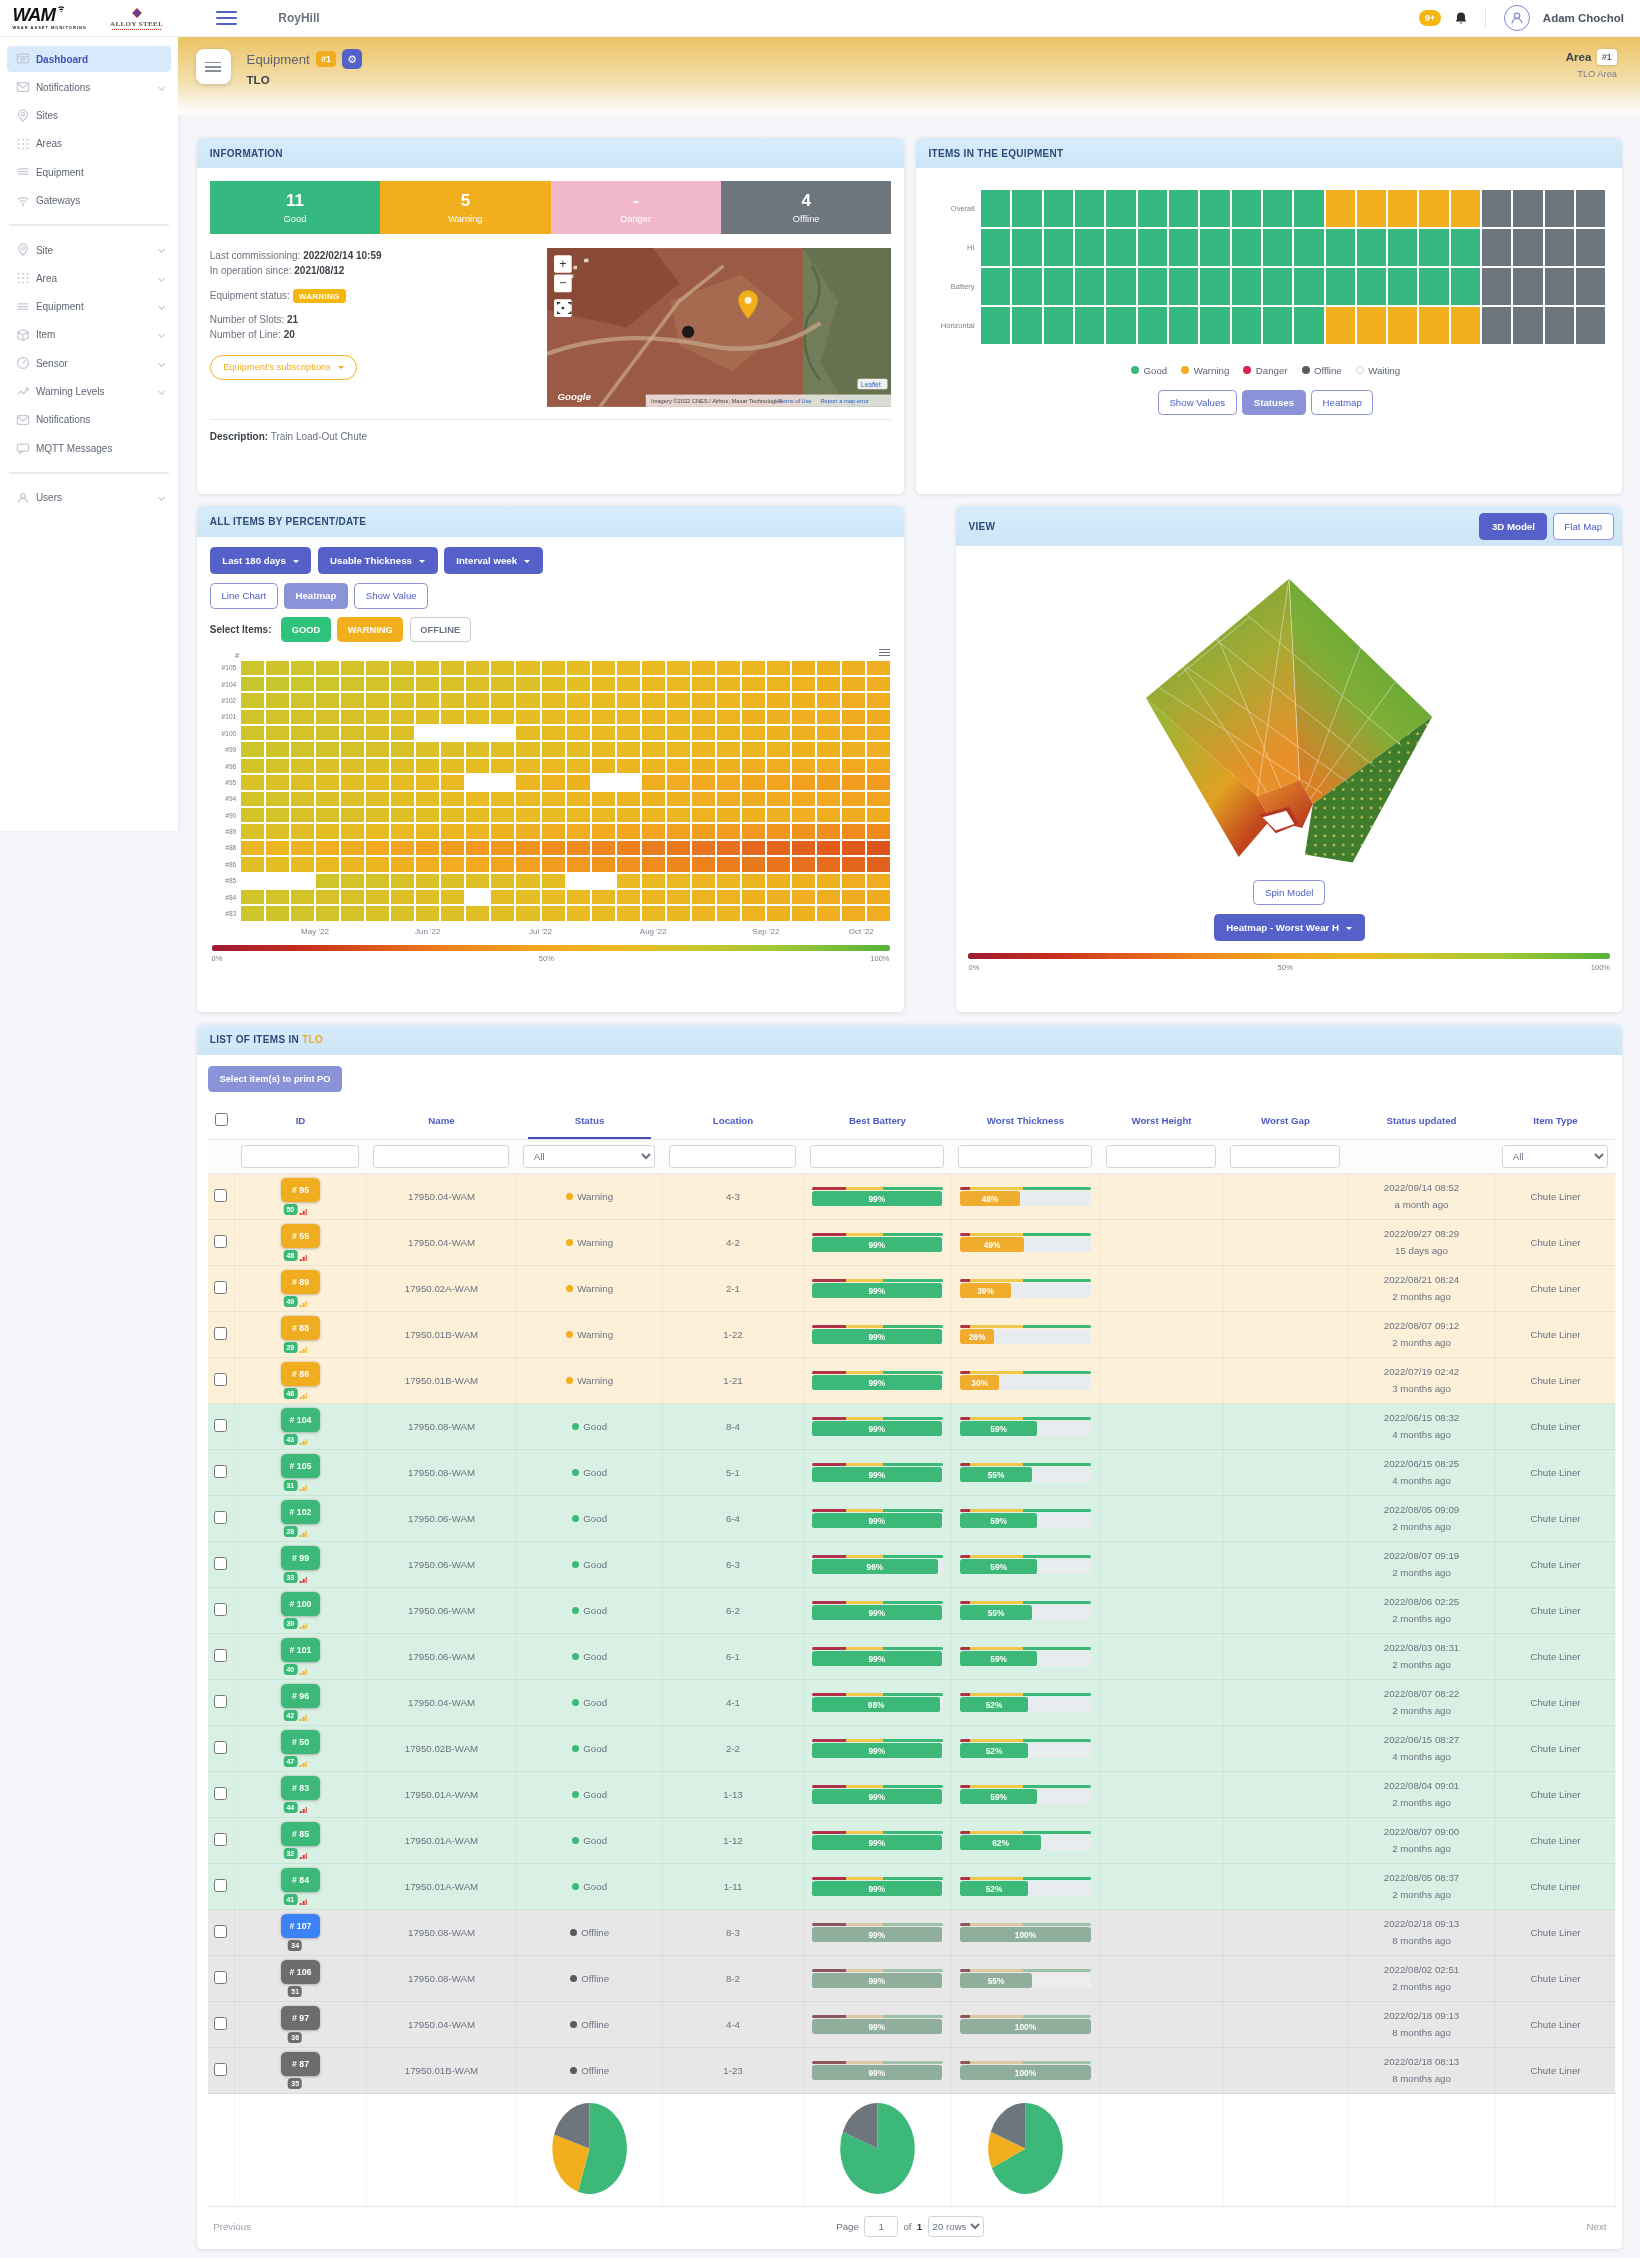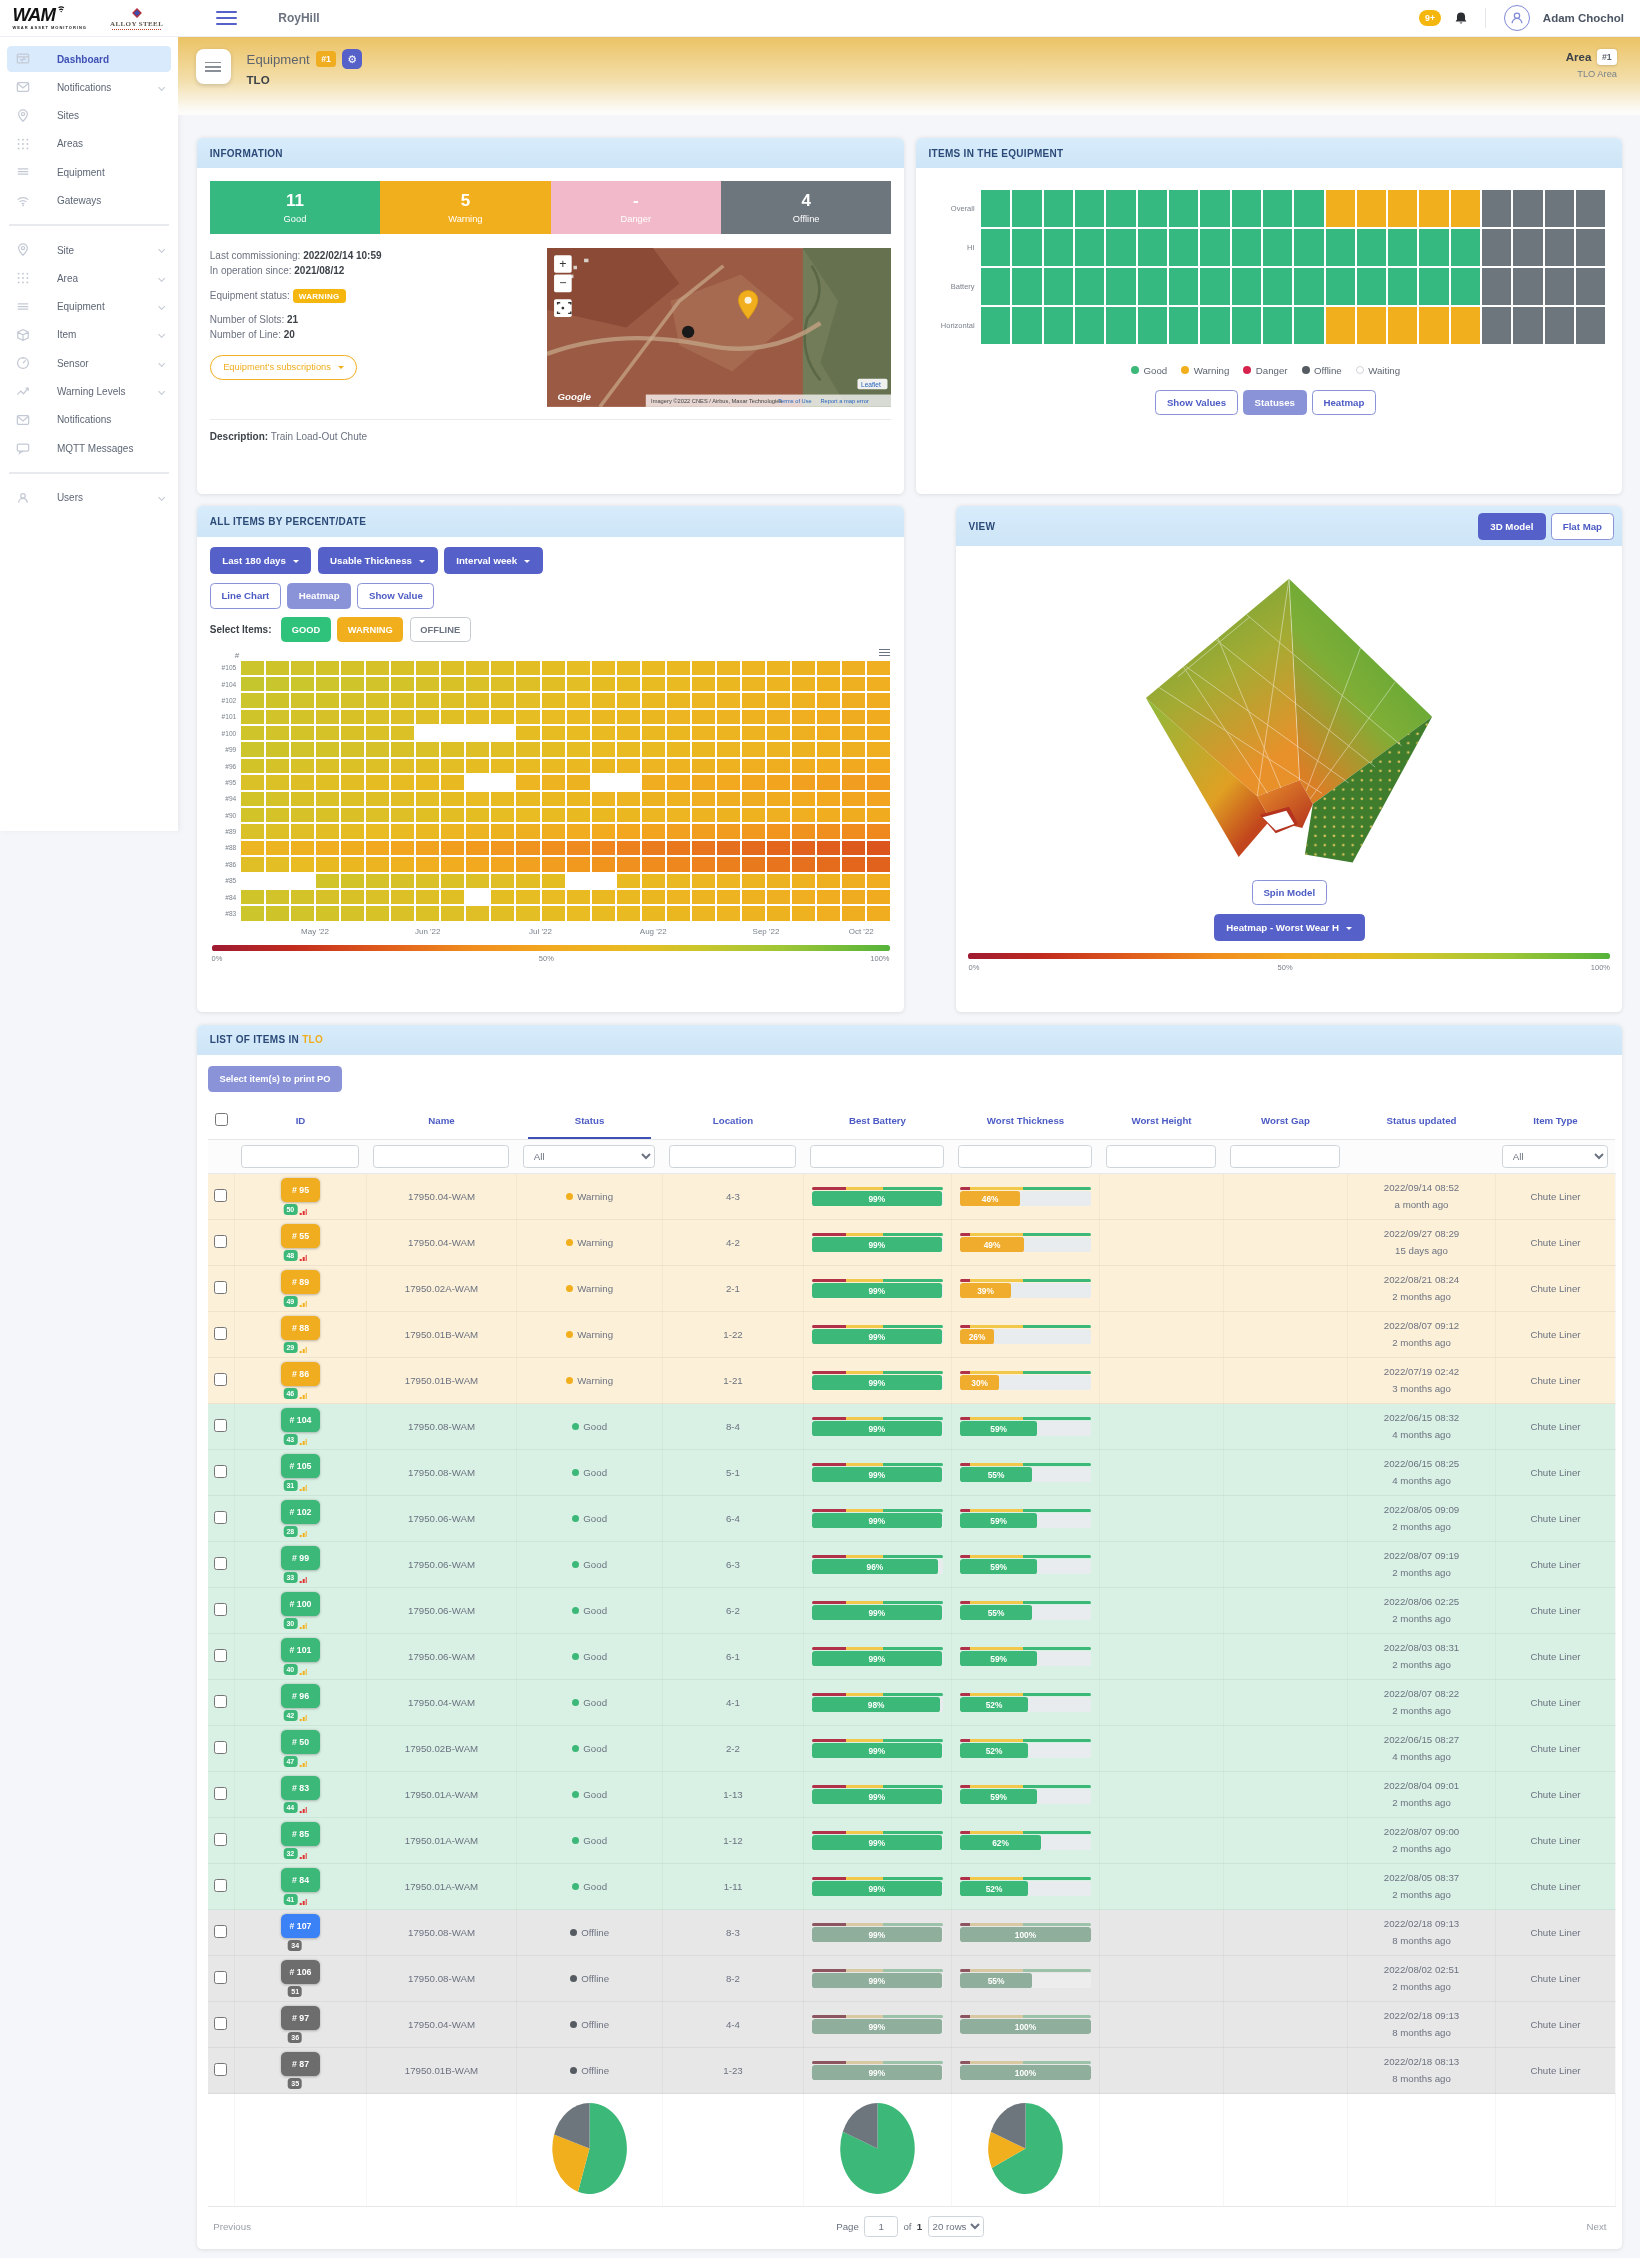--- a/index.html
+++ b/index.html
@@ -16,21 +16,21 @@
   .hamburger span { height:2.2px; background:#5560c8; border-radius:1.8px;}
   .site-name { font-size:12px; color:#6b7280; font-weight:bold;}
   .topbar-right { margin-left:auto; display:flex; align-items:center; gap:12.4px;}
   .notif-pill { background:#f5b60d; color:#fff; font-size:8.8px; font-weight:bold; border-radius:8.8px; padding:2.6px 6.2px;}
   .tb-divider { width:0.9px; height:19.4px; background:#e3e6ea; margin:0 5.3px;}
   .avatar { width:26.5px; height:26.5px; border-radius:50%; border:1.4px solid #8089d6; display:flex; align-items:center; justify-content:center;}
   .user-name { font-size:11.5px; font-weight:bold; color:#4b5563;}
   .layout { display:flex; align-items:flex-start;}
   .sidebar { width:178px; background:#fff; box-shadow:1.8px 0 5.3px rgba(0,0,0,.05); padding:7px 5.3px 26.5px 5.3px; min-height:794px;}
   .side-item { display:flex; align-items:center; height:26.5px; padding:0 7px 0 8.8px; border-radius:4.4px; margin:1.8px 1.8px; cursor:pointer;}
-  .side-item .lbl { font-size:10px; color:#5d6675; margin-left:27px;}
+  .side-item .lbl { font-size:10px; color:#5d6675; margin-left:6px;}
   .side-item.active { background:#d9eafc;}
   .side-item.active .lbl { color:#3f51b5; font-weight:bold;}
   .side-item .chev { margin-left:auto;}
   .chev { width:5.3px; height:5.3px; border-right:1.3px solid #c3c9d4; border-bottom:1.3px solid #c3c9d4; transform:rotate(45deg); display:inline-block;}
   .side-divider { height:1.8px; background:#e8eaee; margin:10.6px 3.5px;}
   .sideicon { width:14px; height:14px; flex:none; color:#c3c9d4;}
   .main { flex:1; padding:0 17.6px 16px 19.4px; min-width:0;}
   .banner { height:78px; margin:0 -17.6px 0 -19.4px; padding:12.4px 23px 0 17.6px; display:flex; background:linear-gradient(180deg,#ebc365 0%,#f3deaa 55%,#fbf8f0 90%,#fdfdfd 100%);}
   .banner-card { width:35px; height:35px; background:#fff; border-radius:8px; box-shadow:0 1.8px 4.4px rgba(0,0,0,.15); display:flex; flex-direction:column; gap:2.6px; align-items:center; justify-content:center; cursor:pointer;}
   .banner-card span { width:16px; height:1.8px; background:#8a9097;}
@@ -63,21 +63,21 @@
   .info-desc b { color:#3c4248;}
   .items-body { padding:21px 16px 8.8px 8.8px;}
   .sgrid-row { display:flex; align-items:center;}
   .sgrid-lbl { width:55px; font-size:7.5px; color:#7a828c; text-align:right; padding-right:5.3px; flex:none;}
   .sgrid-cells { display:flex; flex:1;}
   .sgrid-cells div { flex:1; height:39px; border:0.9px solid #fff;}
   .leg-row { display:flex; justify-content:center; gap:14px; margin-top:19.4px; font-size:9.7px; color:#5d6470;}
   .leg-item { display:flex; align-items:center; gap:4.4px;}
   .dot { width:8px; height:8px; border-radius:50%; display:inline-block;}
   .seg-btns { display:flex; justify-content:center; gap:5.3px; margin:14px 0 8.8px;}
-  .btn-outline { border:0.9px solid #8a93d8; background:#fff; color:#4c5bc4; font-size:9.7px; font-weight:bold; border-radius:4.4px; padding:6.2px 10.6px; cursor:pointer;}
+  .btn-outline { border:0.9px solid #8a93d8; background:#fff; color:#4c5bc4; font-size:9.7px; font-weight:normal; border-radius:4.4px; padding:6.2px 10.6px; cursor:pointer;}
   .btn-lite { background:#8a93d8; border:0.9px solid #8a93d8; color:#fff; font-size:9.7px; font-weight:bold; border-radius:4.4px; padding:6.2px 10.6px; cursor:pointer;}
   .btn-solid { background:#5560c8; border:0.9px solid #5560c8; color:#fff; font-size:9.7px; font-weight:bold; border-radius:4.4px; padding:7px 11.5px; cursor:pointer;}
   .ai-body { padding:10.6px 12.4px 8.8px;}
   .row-gap { display:flex; gap:6.2px; margin-bottom:8.8px; align-items:center;}
   .sel-lbl { font-size:10px; font-weight:bold; color:#3c4248; margin-right:3.5px;}
   .btn-good { background:#2ec27a; border:0.9px solid #2ec27a; color:#fff; font-size:9.3px; font-weight:bold; border-radius:4.4px; padding:6.2px 9.7px; cursor:pointer;}
   .btn-warn { background:#f2af1d; border:0.9px solid #f2af1d; color:#fff; font-size:9.3px; font-weight:bold; border-radius:4.4px; padding:6.2px 9.7px; cursor:pointer;}
   .btn-off { background:#fff; border:0.9px solid #c6cbd2; color:#6b7280; font-size:9.3px; font-weight:bold; border-radius:4.4px; padding:6.2px 9.7px; cursor:pointer;}
   .hm-wrap { position:relative; margin-top:3.5px;}
   .hm-hash { font-size:8px; color:#7a828c; margin-left:25px;}

